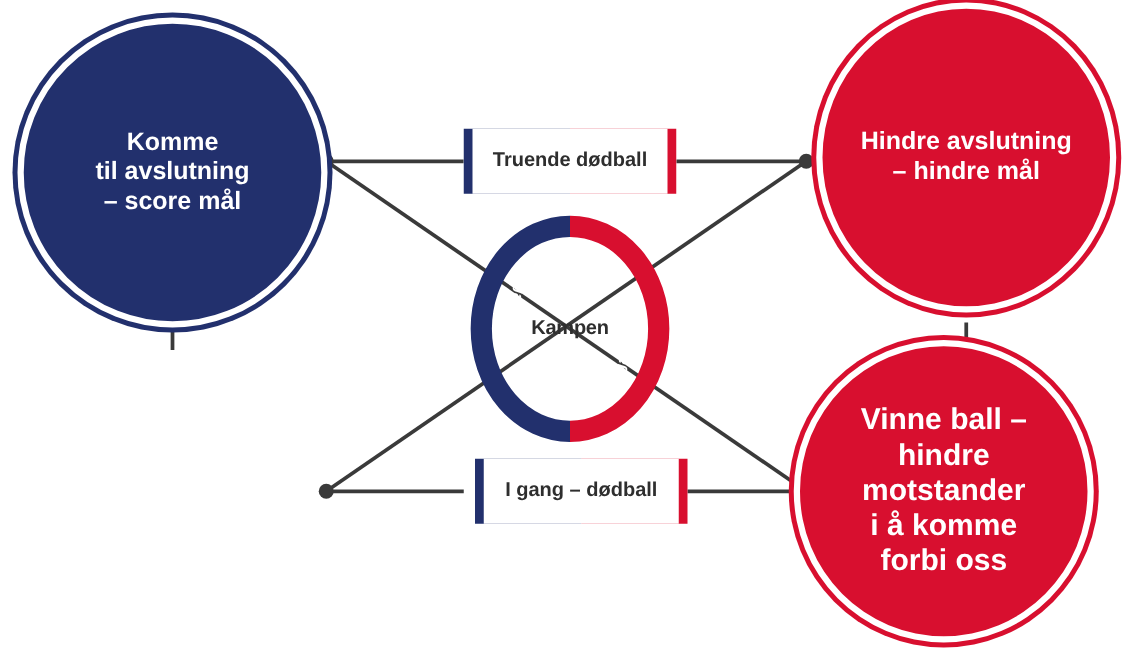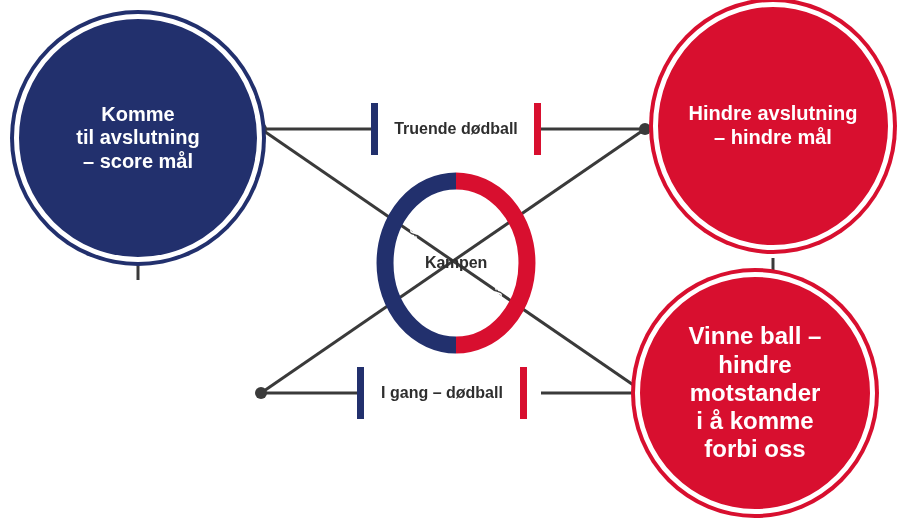--- a/index.html
+++ b/index.html
@@ -84,21 +84,21 @@
     margin:7px;
     box-sizing:border-box;
   }
   .chip .half-l,.chip .half-r{
     position:absolute;top:0;height:100%;width:50%;z-index:1;
   }
   .chip .half-l{left:0;background:#22306d;}
   .chip .half-r{right:0;background:#d80f2f;}
 
   #chip-top{left:371px;top:103px;width:170px;height:52px;}
-  #chip-bottom{left:357px;top:367px;width:170px;height:52px;}
+  #chip-bottom{left:380px;top:367px;width:170px;height:52px;}
 </style>
 </head>
 <body>
 
 <div id="stage">
 
   <svg class="svg-layer" viewBox="0 0 906 528" width="906" height="528">
     <g stroke="#3a3a3a" stroke-width="3" fill="none">
 
       <line x1="261" y1="129" x2="371" y2="129"></line>

